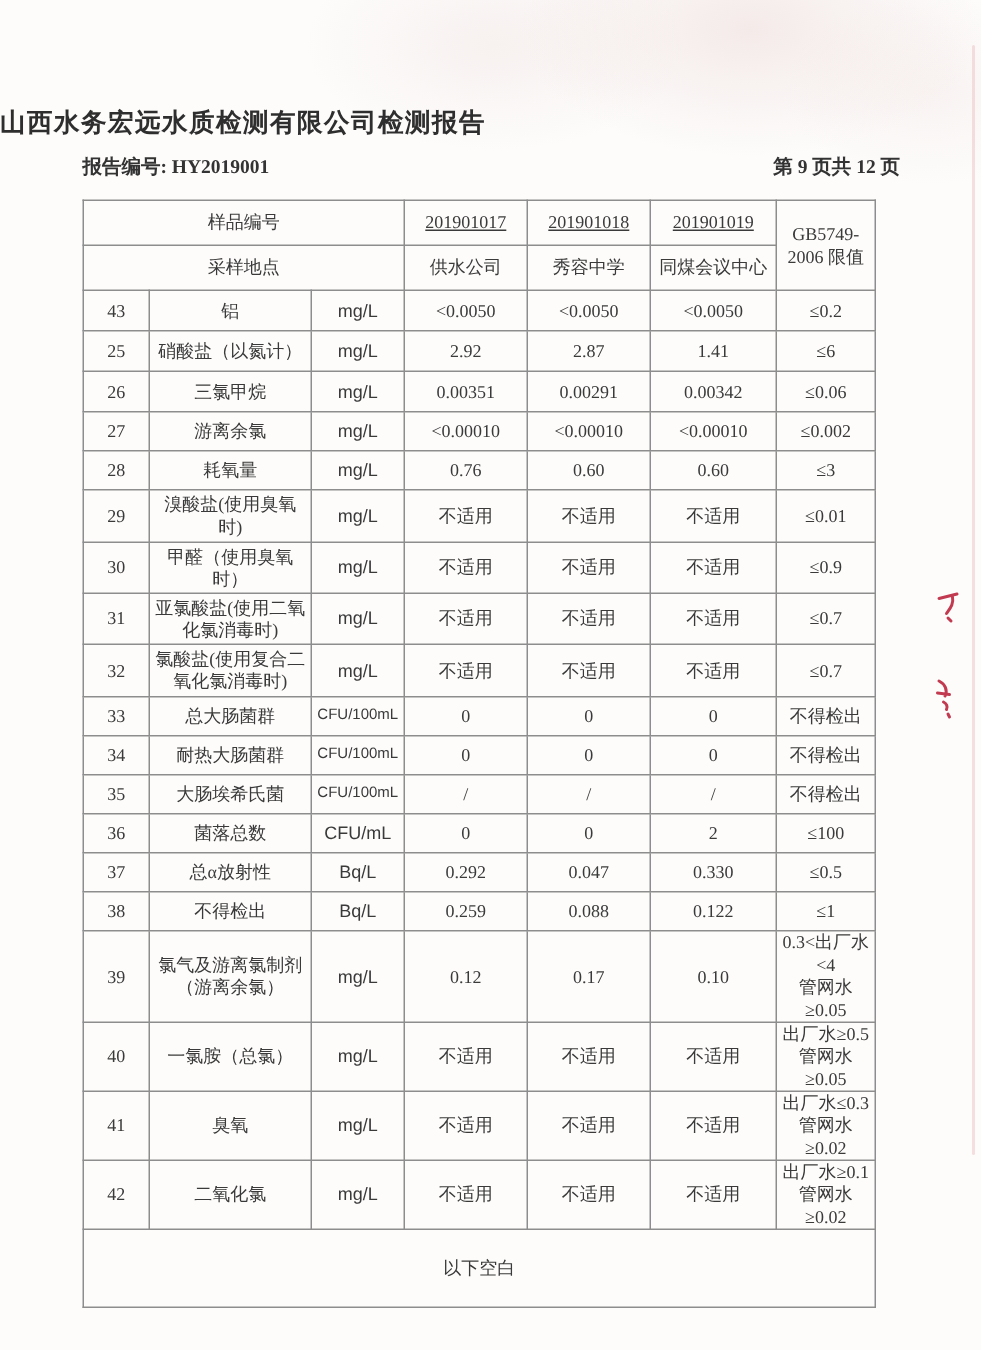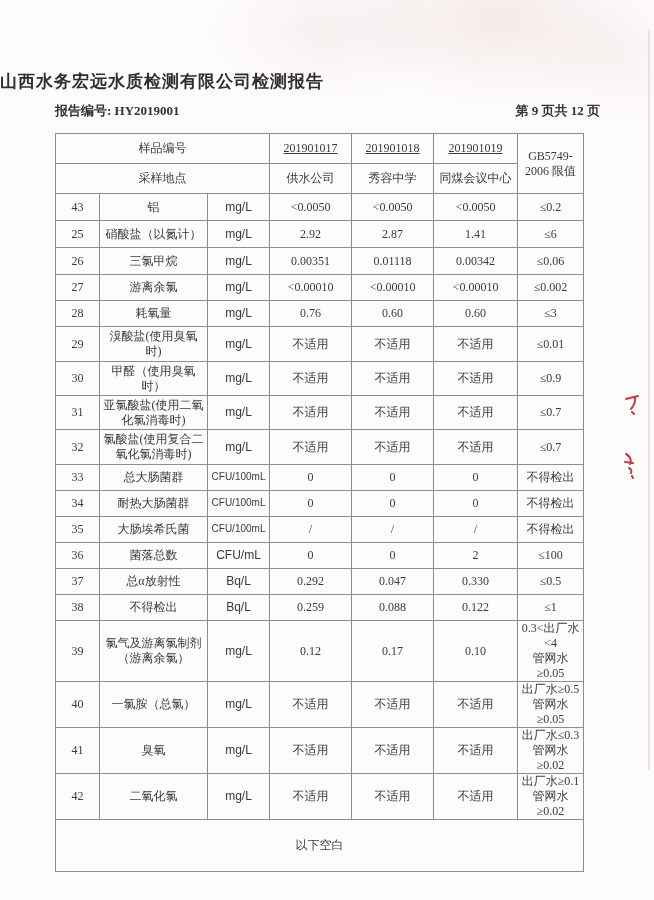--- a/index.html
+++ b/index.html
@@ -110,21 +110,21 @@
         <td>2.92</td>
         <td>2.87</td>
         <td>1.41</td>
         <td>≤6</td>
       </tr>
       <tr class="rh27">
         <td>26</td>
         <td class="name">三氯甲烷</td>
         <td class="unit">mg/L</td>
         <td>0.00351</td>
-        <td>0.01118</td>
+        <td>0.00291</td>
         <td>0.00342</td>
         <td>≤0.06</td>
       </tr>
       <tr class="rh26">
         <td>27</td>
         <td class="name">游离余氯</td>
         <td class="unit">mg/L</td>
         <td>&lt;0.00010</td>
         <td>&lt;0.00010</td>
         <td>&lt;0.00010</td>

